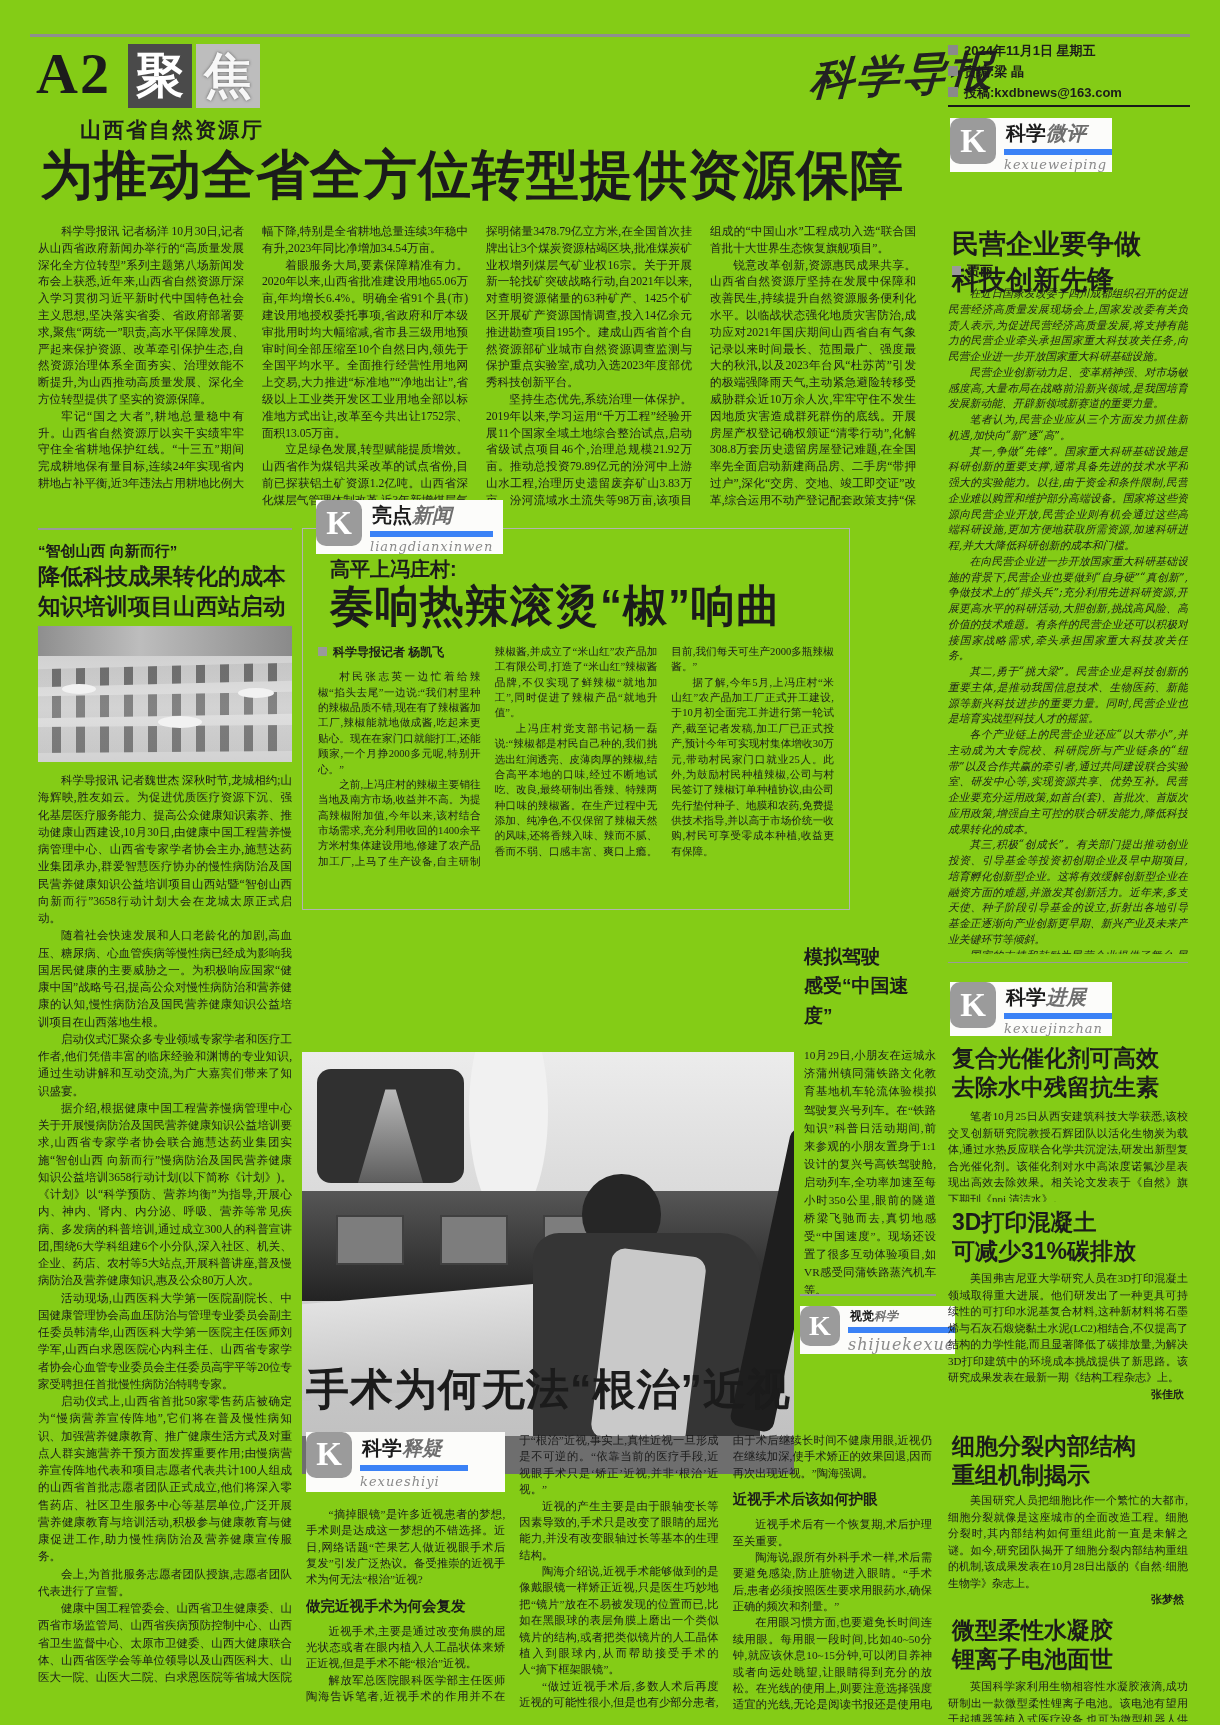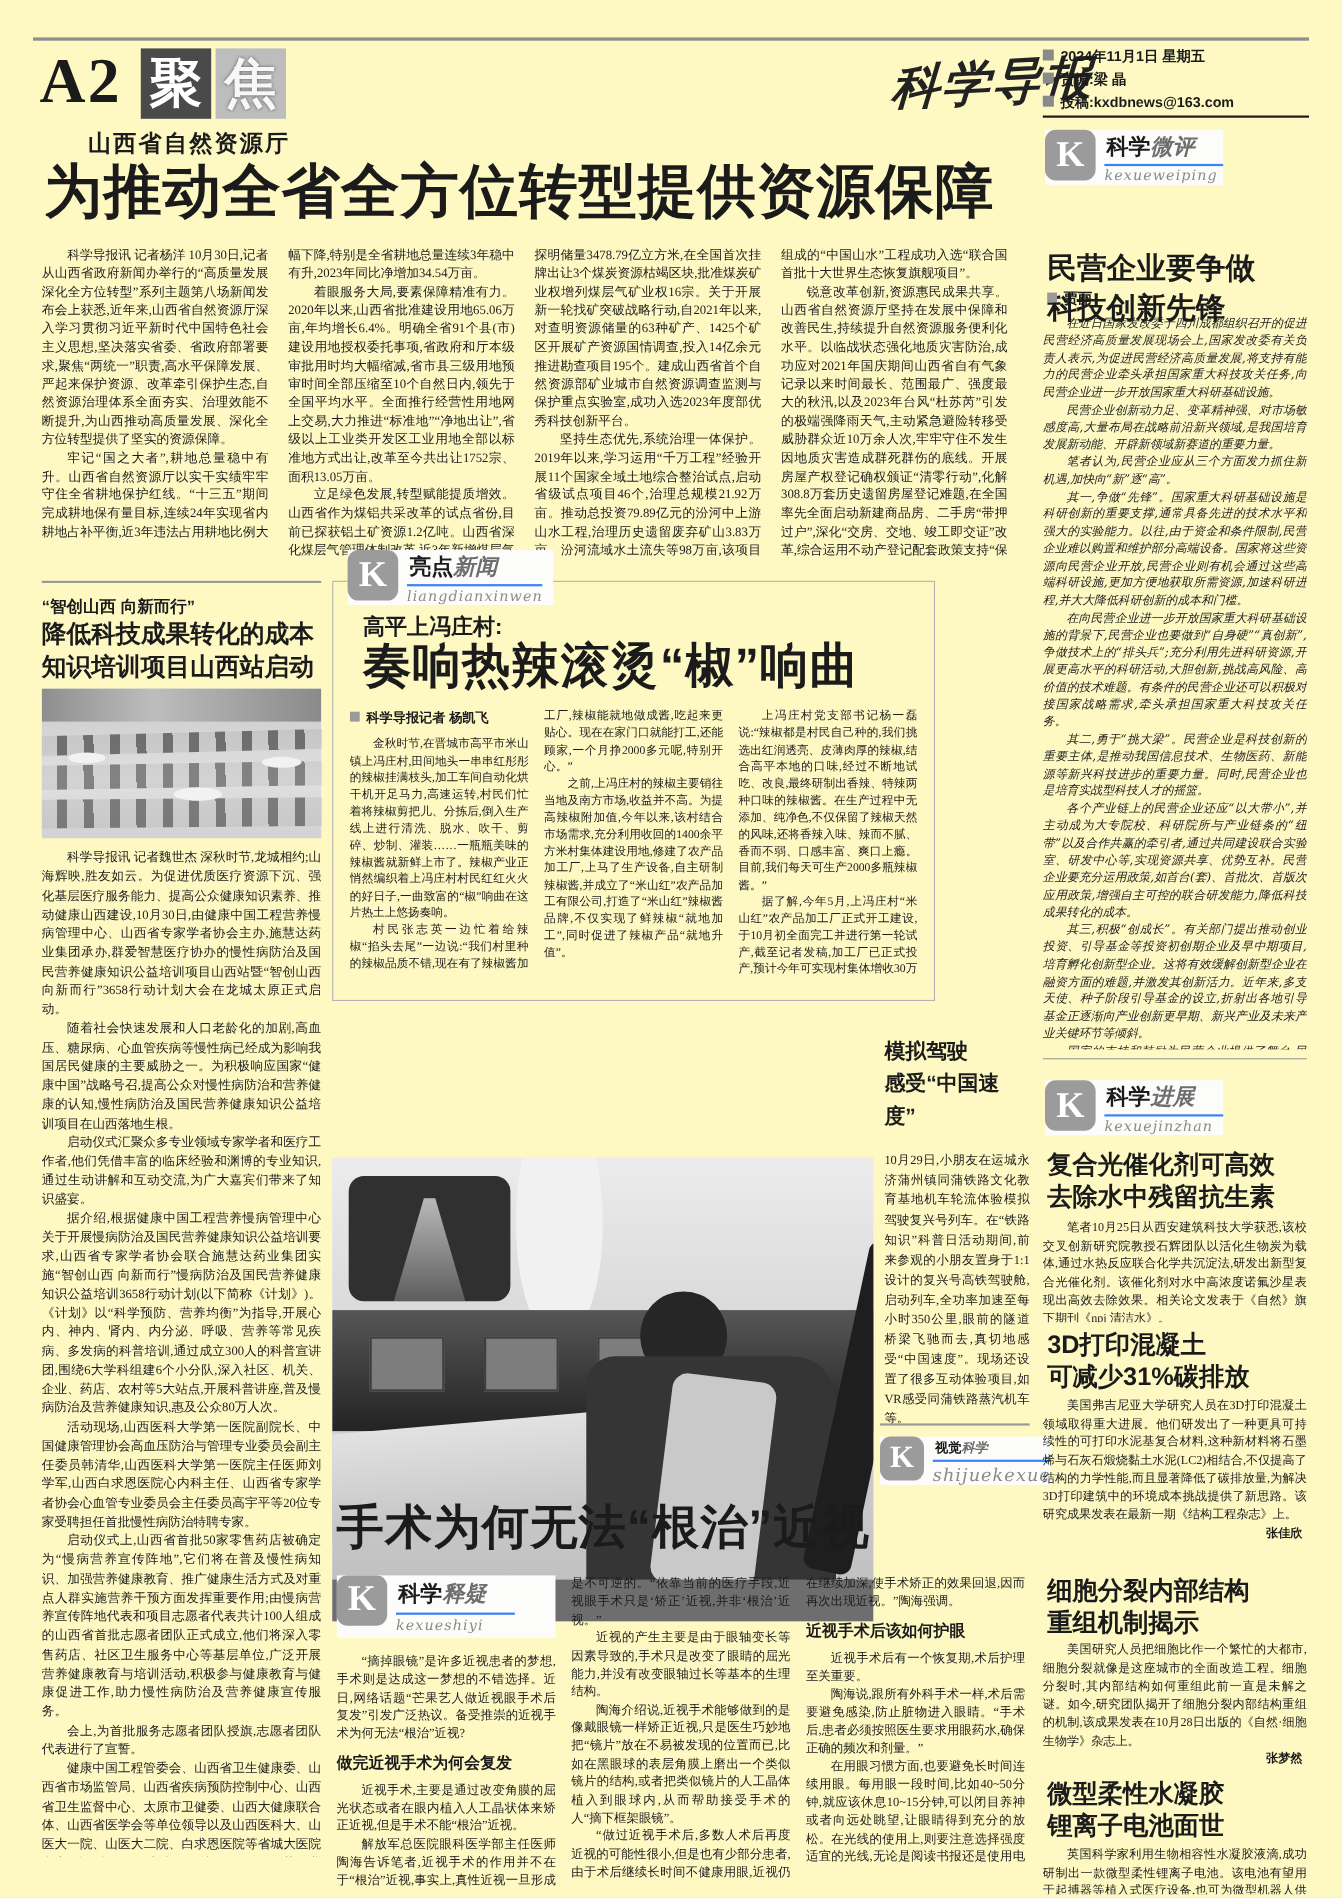--- a/index.html
+++ b/index.html
@@ -1,16 +1,16 @@
 <!DOCTYPE html>
 <html><head>
 <meta charset="utf-8">
 <style>
   html,body{margin:0;padding:0;background:#e7e7e4;}
-  .page{position:relative;width:1220px;height:1725px;margin:0 auto;background:#fef9c3;
+  .page{position:relative;width:1220px;height:1725px;margin:0 auto;background:#84cc16;
         font-family:"Liberation Serif",serif;color:#1b1b1b;overflow:hidden;}
   .abs{position:absolute;}
   .sans{font-family:"Liberation Sans",sans-serif;}
   p{margin:0;text-indent:2em;}
   .jt{text-align:justify;text-justify:inter-character;}
   .clip{overflow:hidden;}
 
   
   .hdr-rule{background:#8f8f8f;}
   .a2{font-size:58px;font-weight:700;letter-spacing:2px;}
@@ -48,21 +48,21 @@
            text-indent:0;margin:8px 0 6px 0;}
   .sig{text-align:right;font-weight:700;padding-right:4px;}
 
   
   .badge{display:flex;align-items:flex-start;gap:8px;background:#fcfcfa;}
   .badge-k{width:46px;height:46px;background:#9b9b9b;border-radius:10px;color:#fff;
            display:flex;align-items:center;justify-content:center;
            font-family:"Liberation Serif",serif;font-weight:700;font-size:33px;flex:0 0 auto;}
   .badge-k.small{width:40px;height:40px;font-size:28px;}
   .badge-title{font-family:"Liberation Sans",sans-serif;font-weight:800;font-size:20px;
-               border-bottom:2px solid #3b82f6;padding:2px 26px 2px 2px;white-space:nowrap;}
+               border-bottom:6px solid #3b82f6;padding:2px 26px 2px 2px;white-space:nowrap;}
   .badge-script{font-family:"DejaVu Serif",serif;font-style:italic;font-weight:700;color:#6e6e6e;}
   .badge-pinyin{font-family:"DejaVu Serif",serif;font-style:italic;color:#8a8a8a;
                 font-size:13px;letter-spacing:1px;padding-top:2px;}
 
   .hl-box{border:1px solid #b3b3b3;}
   .rule{background:#9a9a9a;}
 
   
   .ph-conf{background:linear-gradient(180deg,#c9c9c9 0%,#e0e0e0 60%,#d2d2d2 100%);position:relative;overflow:hidden;}
   .conf-stage{position:absolute;left:0;top:0;width:100%;height:30px;background:linear-gradient(90deg,#8e8e8e,#bdbdbd 40%,#8a8a8a);}
@@ -147,21 +147,20 @@
     <div class="badge-k">K</div>
     <div>
       <div class="badge-title"><span>亮点</span><span class="badge-script">新闻</span></div>
       <div class="badge-pinyin">liangdianxinwen</div>
     </div>
   </div>
   <div class="abs sans" style="left:330px;top:556px;font-size:20px;font-weight:600;">高平上冯庄村:</div>
   <div class="abs head-lg sans" style="left:330px;top:582px;width:510px;">奏响热辣滚烫“椒”响曲</div>
   <div class="abs bt3 jt cols3 clip" style="left:318px;top:644px;width:516px;height:254px;">
     <div class="byline"><span class="sq"></span><span>科学导报记者 杨凯飞</span></div>
-    <p>金秋时节,在晋城市高平市米山镇上冯庄村,田间地头一串串红彤彤的辣椒挂满枝头,加工车间自动化烘干机开足马力,高速运转,村民们忙着将辣椒剪把儿、分拣后,倒入生产线上进行清洗、脱水、吹干、剪碎、炒制、灌装……一瓶瓶美味的辣椒酱就新鲜上市了。辣椒产业正悄然编织着上冯庄村村民红红火火的好日子,一曲致富的“椒”响曲在这片热土上悠扬奏响。</p>
     <p>村民张志英一边忙着给辣椒“掐头去尾”一边说:“我们村里种的辣椒品质不错,现在有了辣椒酱加工厂,辣椒能就地做成酱,吃起来更贴心。现在在家门口就能打工,还能顾家,一个月挣2000多元呢,特别开心。”</p>
     <p>之前,上冯庄村的辣椒主要销往当地及南方市场,收益并不高。为提高辣椒附加值,今年以来,该村结合市场需求,充分利用收回的1400余平方米村集体建设用地,修建了农产品加工厂,上马了生产设备,自主研制辣椒酱,并成立了“米山红”农产品加工有限公司,打造了“米山红”辣椒酱品牌,不仅实现了鲜辣椒“就地加工”,同时促进了辣椒产品“就地升值”。</p>
     <p>上冯庄村党支部书记杨一磊说:“辣椒都是村民自己种的,我们挑选出红润透亮、皮薄肉厚的辣椒,结合高平本地的口味,经过不断地试吃、改良,最终研制出香辣、特辣两种口味的辣椒酱。在生产过程中无添加、纯净色,不仅保留了辣椒天然的风味,还将香辣入味、辣而不腻、香而不弱、口感丰富、爽口上瘾。目前,我们每天可生产2000多瓶辣椒酱。”</p>
     <p>据了解,今年5月,上冯庄村“米山红”农产品加工厂正式开工建设,于10月初全面完工并进行第一轮试产,截至记者发稿,加工厂已正式投产,预计今年可实现村集体增收30万元,带动村民家门口就业25人。此外,为鼓励村民种植辣椒,公司与村民签订了辣椒订单种植协议,由公司先行垫付种子、地膜和农药,免费提供技术指导,并以高于市场价统一收购,村民可享受零成本种植,收益更有保障。</p>
 
   </div>
 
   <div class="abs ph-cab" style="left:302px;top:916px;width:492px;height:422px;">
     <div class="pc-shell"></div>
     <div class="pc-screen">

